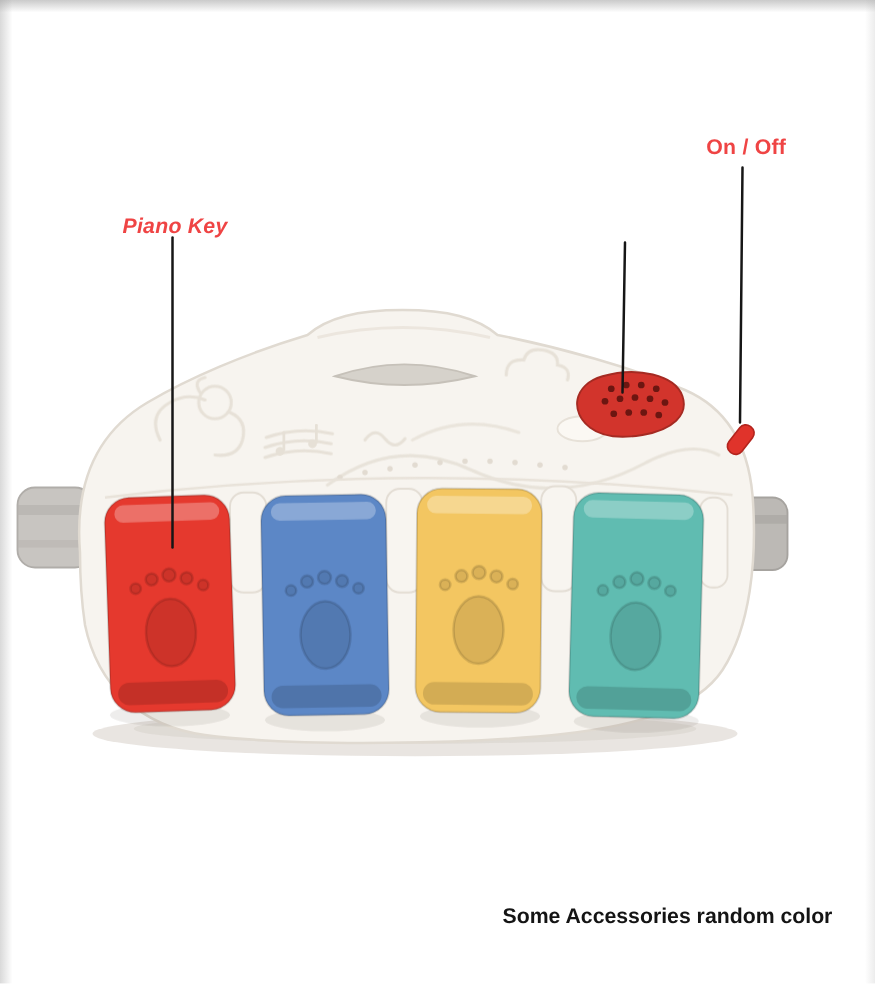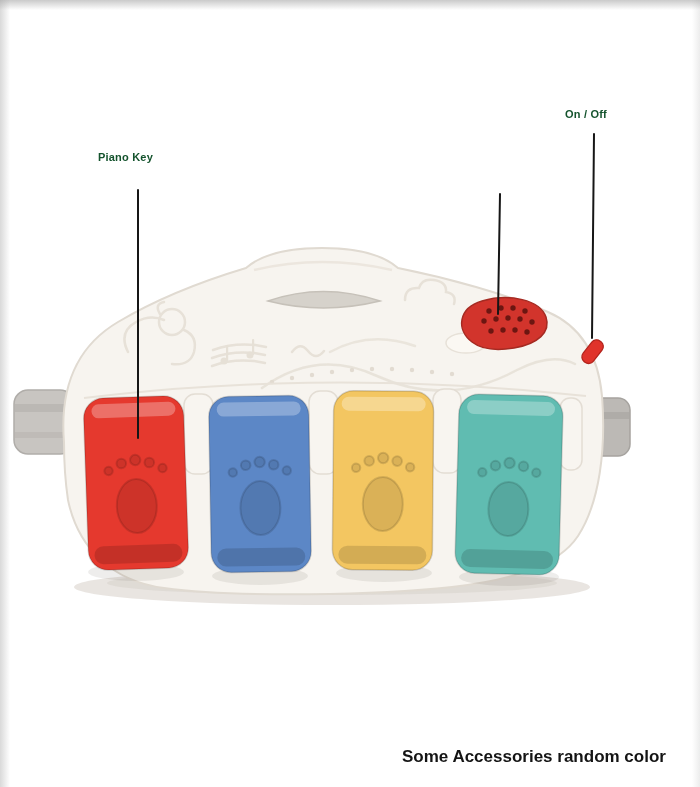--- a/index.html
+++ b/index.html
@@ -14,29 +14,29 @@
   .edge-left {
     position:absolute; top:0; left:0; bottom:0; width:10px; pointer-events:none;
     background:linear-gradient(90deg, rgba(165,165,165,.42), rgba(255,255,255,0));
   }
   .edge-right {
     position:absolute; top:0; right:0; bottom:0; width:8px; pointer-events:none;
     background:linear-gradient(270deg, rgba(170,170,170,.22), rgba(255,255,255,0));
   }
   .toy-svg { position:absolute; left:0; top:0; }
   .label {
-    position:absolute; font-weight:700; font-size:11px; color:#14532d;
+    position:absolute; font-weight:700; font-size:17px; color:#ef4444;
     letter-spacing:.2px; white-space:nowrap;
   }
-  .label-piano-key   { left:98px;  top:151px; }
+  .label-piano-key   { left:98px;  top:171px;font-style:italic; }
   .label-mode-switch { left:434px; top:168px; }
   .label-on-off      { left:565px; top:108px; }
   .caption {
     position:absolute; left:402px; top:723px; width:260px;
-    font-weight:700; font-size:17px; color:#141414; white-space:nowrap;margin-top:24px;
+    font-weight:700; font-size:17px; color:#141414; white-space:nowrap;
   }
 </style>
 </head>
 <body>
 
 <div class="stage">
 
   <svg class="toy-svg" width="700" height="787" viewBox="0 0 700 787" xmlns="http://www.w3.org/2000/svg">
 
     <g>

